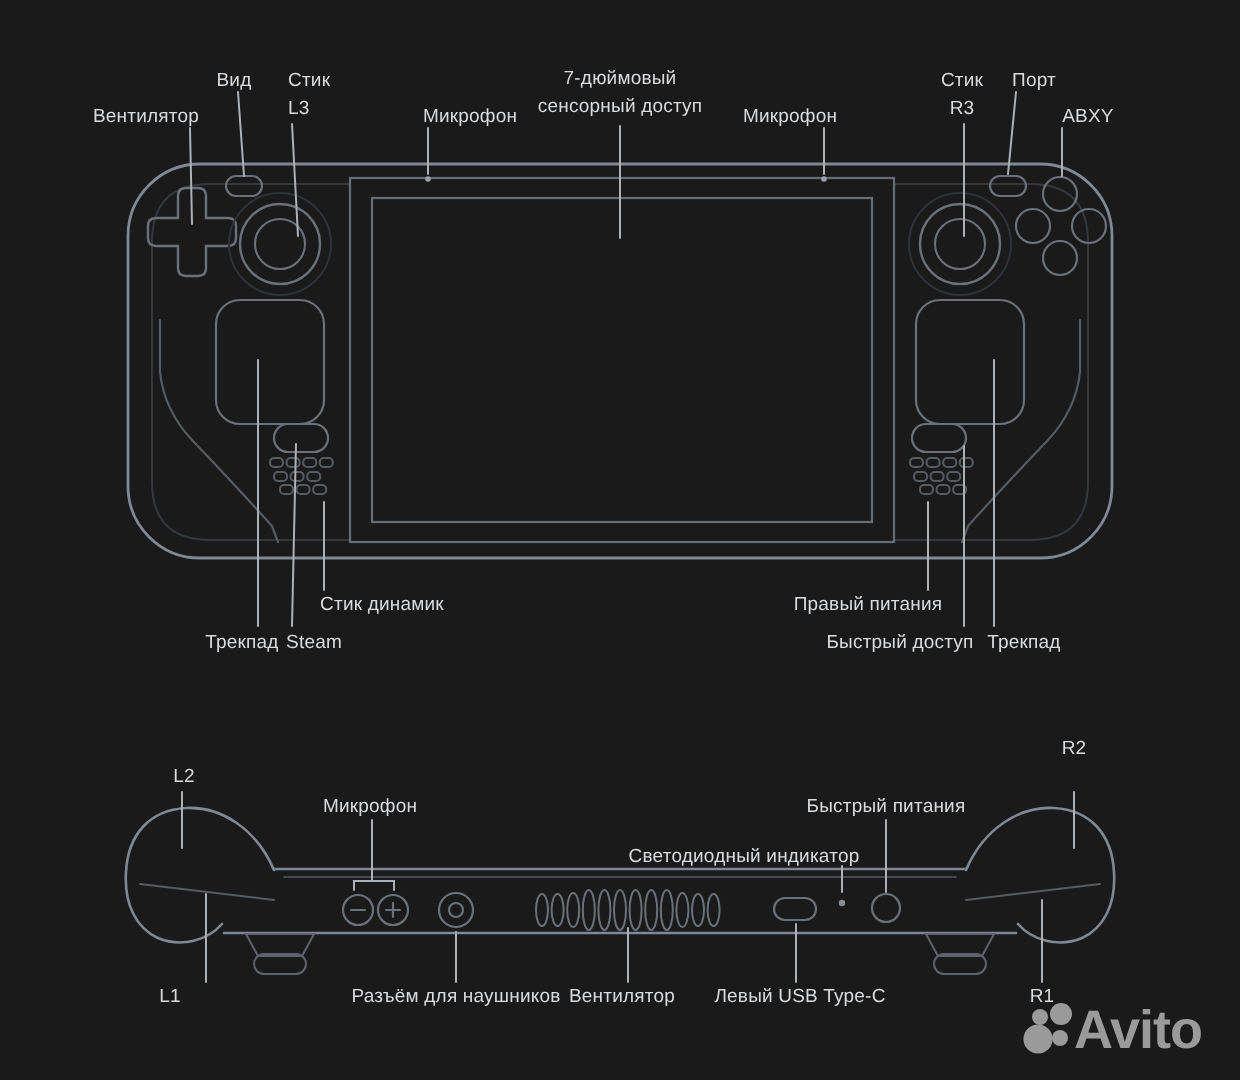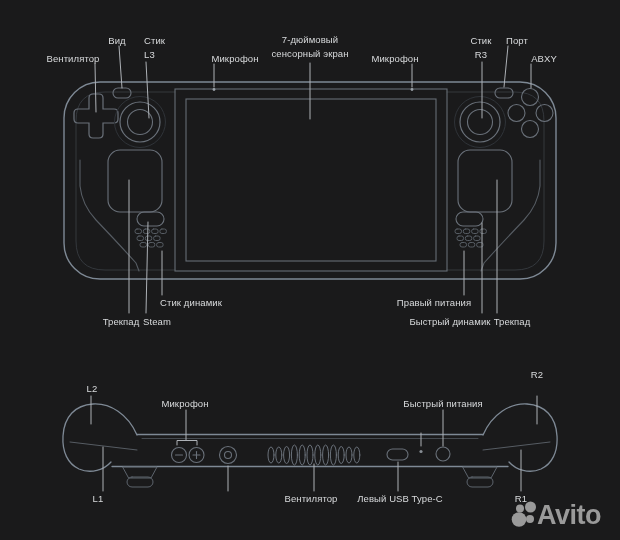--- a/index.html
+++ b/index.html
@@ -181,43 +181,45 @@
 
   <div class="lbl" style="left:73px;top:52px">Вентилятор</div>
   <div class="lbl" style="left:117px;top:34px">Вид</div>
   <div class="lbl la" style="left:144px;top:34px">
     <div>Стик</div>
     <div class="b">L3</div>
   </div>
   <div class="lbl" style="left:235px;top:52px">Микрофон</div>
   <div class="lbl b" style="left:310px;top:33px">
     <div>7-дюймовый</div>
-    <div>сенсорный экран</div>
+    <div>сенсорный доступ</div>
   </div>
   <div class="lbl" style="left:395px;top:52px">Микрофон</div>
   <div class="lbl" style="left:481px;top:34px">
     <div>Стик</div>
     <div class="b">R3</div>
   </div>
   <div class="lbl" style="left:517px;top:34px">Порт</div>
   <div class="lbl b" style="left:544px;top:52px">ABXY</div>
 
   <div class="lbl" style="left:121px;top:315px">Трекпад</div>
   <div class="lbl b" style="left:157px;top:315px">Steam</div>
   <div class="lbl" style="left:191px;top:296px">Стик динамик</div>
   <div class="lbl" style="left:434px;top:296px">Правый питания</div>
-  <div class="lbl" style="left:450px;top:315px">Быстрый динамик</div>
+  <div class="lbl" style="left:450px;top:315px">Быстрый доступ</div>
   <div class="lbl" style="left:512px;top:315px">Трекпад</div>
 
   <div class="lbl b" style="left:92px;top:382px">L2</div>
   <div class="lbl" style="left:185px;top:397px">Микрофон</div>
+  <div class="lbl" style="left:372px;top:422px">Светодиодный индикатор</div>
   <div class="lbl" style="left:443px;top:397px">Быстрый питания</div>
   <div class="lbl b" style="left:537px;top:368px">R2</div>
 
-  <div class="lbl b" style="left:98px;top:492px">L1</div>
+  <div class="lbl b" style="left:85px;top:492px">L1</div>
+  <div class="lbl" style="left:228px;top:492px">Разъём для наушников</div>
   <div class="lbl" style="left:311px;top:492px">Вентилятор</div>
   <div class="lbl" style="left:400px;top:492px">
     <span>Левый</span>
     <span class="b">USB Type-C</span>
   </div>
   <div class="lbl b" style="left:521px;top:492px">R1</div>
 
   <div class="avito-text">Avito</div>
 </div>
 

